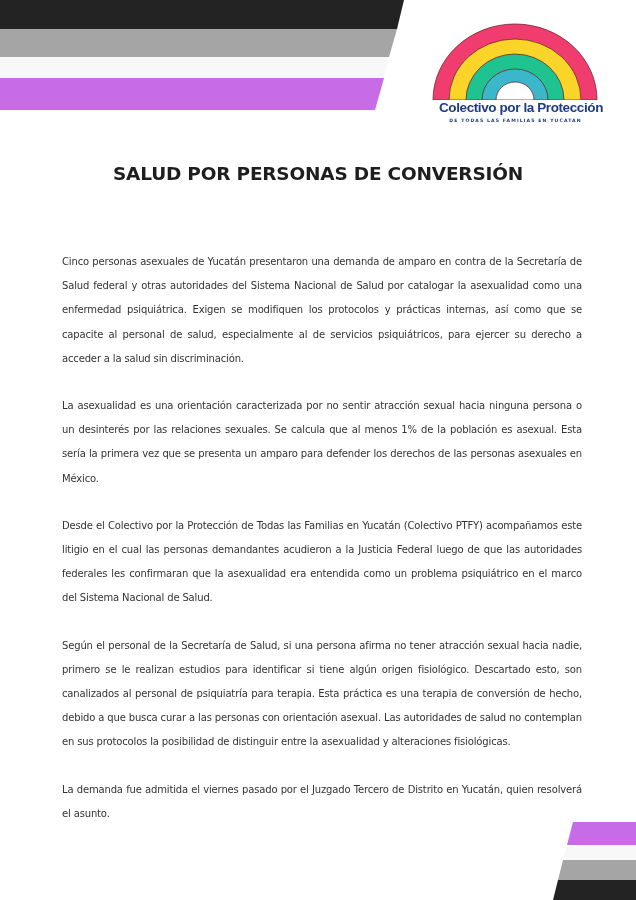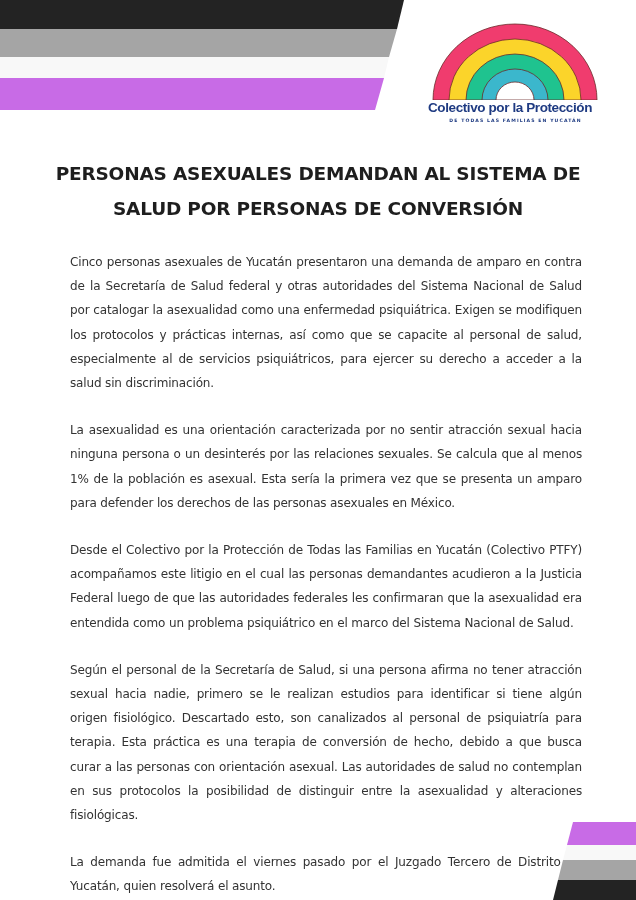--- a/index.html
+++ b/index.html
@@ -6,39 +6,39 @@
   body {
     width: 636px; height: 900px; position: relative; overflow: hidden;
     background: #ffffff;
     font-family: "DejaVu Sans", sans-serif;
     color: #2a2a2a;
   }
   .flag-top { position: absolute; left: 0; top: 0; width: 420px; height: 112px; }
   .flag-bottom { position: absolute; right: 0; top: 820px; width: 90px; height: 80px; }
   .logo { position: absolute; left: 428px; top: 14px; width: 180px; height: 120px; }
   .logo-title {
-    position: absolute; left: 0; top: 86px; width: 175px; text-align: left;
+    position: absolute; left: 0; top: 86px; width: 175px; text-align: right;
     font-family: "Liberation Sans", sans-serif; font-weight: bold;
     font-size: 13.5px; color: #1f3b82; letter-spacing: -0.4px; white-space: nowrap;
   }
   .logo-sub {
     position: absolute; left: 0; top: 104px; width: 175px; text-align: center;
     font-family: "DejaVu Sans", sans-serif; font-weight: bold;
     font-size: 4.6px; color: #1f3b82; letter-spacing: 1.1px; white-space: nowrap;
   }
   .headline {
     position: absolute; left: 40px; top: 156px; width: 556px; text-align: center;
     font-family: "DejaVu Sans", sans-serif; font-weight: bold;
     font-size: 18.5px; line-height: 35px; color: #1e1e1e; letter-spacing: -0.2px;
   }
   .body-text { position: absolute; left: 54px; top: 250px; width: 528px; }
   .para {
-    margin: 0 0 23px 16px;
+    margin: 0 0 23px 8px;
     font-family: "DejaVu Sans", sans-serif;
-    font-size: 12px; line-height: 24.2px; text-align: justify;
+    font-size: 10px; line-height: 24.2px; text-align: justify;
     color: #333333; letter-spacing: -0.15px;
   }
 </style>
 </head>
 <body>
 
 <svg class="flag-top" viewBox="0 0 420 112">
   <polygon points="0,0 404,0 397,29 0,29" fill="#232323"></polygon>
   <polygon points="0,29 397,29 389,57 0,57" fill="#a5a5a5"></polygon>
   <polygon points="0,57 389,57 384,78 0,78" fill="#f8f8f8"></polygon>
@@ -51,21 +51,20 @@
     <path d="M21,86 A66,61 0 0 1 153,86 Z" fill="#fbd42a" stroke="#6b2a2a" stroke-width="0.8"></path>
     <path d="M38,86 A49,46 0 0 1 136,86 Z" fill="#1fc38f" stroke="#6b2a2a" stroke-width="0.8"></path>
     <path d="M54,86 A33,31 0 0 1 120,86 Z" fill="#3bb7cc" stroke="#6b2a2a" stroke-width="0.8"></path>
     <path d="M68,86 A19,18 0 0 1 106,86 Z" fill="#ffffff" stroke="#6b2a2a" stroke-width="0.8"></path>
   </svg>
   <div class="logo-title">Colectivo por la Protección</div>
   <div class="logo-sub">DE TODAS LAS FAMILIAS EN YUCATÁN</div>
 </div>
 
 <div class="headline">
-  <div>PERSONAS ASEXUALES DEMANDAN AL SISTEMA DE</div>
   <div>SALUD POR PERSONAS DE CONVERSIÓN</div>
 </div>
 
 <div class="body-text">
   <p class="para">Cinco personas asexuales de Yucatán presentaron una demanda de amparo en contra de la Secretaría de Salud federal y otras autoridades del Sistema Nacional de Salud por catalogar la asexualidad como una enfermedad psiquiátrica. Exigen se modifiquen los protocolos y prácticas internas, así como que se capacite al personal de salud, especialmente al de servicios psiquiátricos, para ejercer su derecho a acceder a la salud sin discriminación.</p>
   <p class="para">La asexualidad es una orientación caracterizada por no sentir atracción sexual hacia ninguna persona o un desinterés por las relaciones sexuales. Se calcula que al menos 1% de la población es asexual. Esta sería la primera vez que se presenta un amparo para defender los derechos de las personas asexuales en México.</p>
   <p class="para">Desde el Colectivo por la Protección de Todas las Familias en Yucatán (Colectivo PTFY) acompañamos este litigio en el cual las personas demandantes acudieron a la Justicia Federal luego de que las autoridades federales les confirmaran que la asexualidad era entendida como un problema psiquiátrico en el marco del Sistema Nacional de Salud.</p>
   <p class="para">Según el personal de la Secretaría de Salud, si una persona afirma no tener atracción sexual hacia nadie, primero se le realizan estudios para identificar si tiene algún origen fisiológico. Descartado esto, son canalizados al personal de psiquiatría para terapia. Esta práctica es una terapia de conversión de hecho, debido a que busca curar a las personas con orientación asexual. Las autoridades de salud no contemplan en sus protocolos la posibilidad de distinguir entre la asexualidad y alteraciones fisiológicas.</p>
   <p class="para">La demanda fue admitida el viernes pasado por el Juzgado Tercero de Distrito en Yucatán, quien resolverá el asunto.</p>
 </div>

